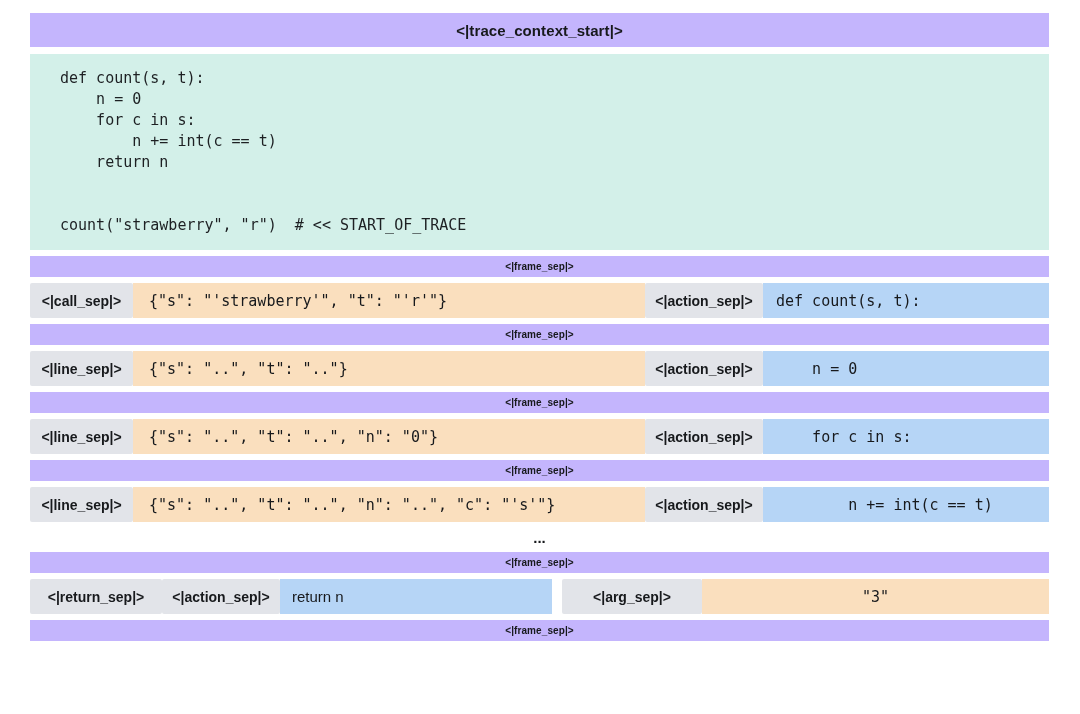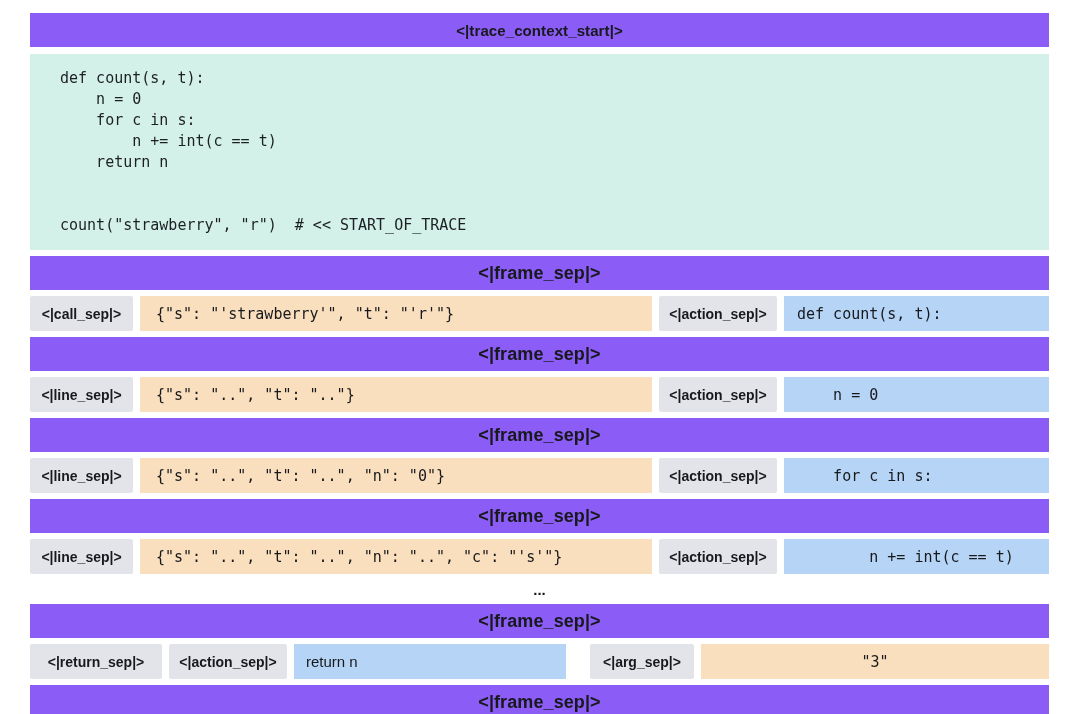--- a/index.html
+++ b/index.html
@@ -11,65 +11,64 @@
     font-family: "Liberation Sans", sans-serif;
     color: #17191c;
   }
   .page {
     width: 1080px;
     height: 714px;
     padding: 13px 31px 0 30px;
   }
   .bar {
     height: 34px;
-    background: #8b5cf6;
+    background: #c4b5fd;
     display: flex;
     align-items: center;
     justify-content: center;
     font-weight: bold;
     font-size: 15px;
     letter-spacing: 0.1px;
     margin-bottom: 7px;
   }
-  .bar.framesep { height: 34px; margin-bottom: 6px; font-size: 18px; }
+  .bar.framesep { height: 21px; margin-bottom: 6px; font-size: 10px; }
   .codeblock {
     background: #d3f0e9;
     padding: 14px 0 14px 30px;
     margin-bottom: 6px;
     height: 196px;
   }
   .codeblock pre {
     font-family: "DejaVu Sans Mono", monospace;
     font-size: 15px;
     line-height: 21px;
     color: #1d2023;
     white-space: pre;
   }
   .codeblock pre .cmt { font-weight: normal; }
   .row {
     display: flex;
-    gap: 7px;
     height: 35px;
     margin-bottom: 6px;
   }
   .chip {
     background: #e2e4e9;
     border-radius: 2px;
     display: flex;
     align-items: center;
     justify-content: center;
     font-weight: bold;
     font-size: 14px;
     flex: 0 0 auto;
     white-space: nowrap;
   }
   .w-sep    { width: 103px; }
   .w-action { width: 118px; }
   .w-return { width: 132px; }
-  .w-arg    { width: 104px; }
+  .w-arg    { width: 140px; }
   .cell {
     display: flex;
     align-items: center;
     font-family: "DejaVu Sans Mono", monospace;
     font-size: 15px;
     white-space: pre;
     overflow: hidden;
   }
   .state {
     background: #fadfbe;

